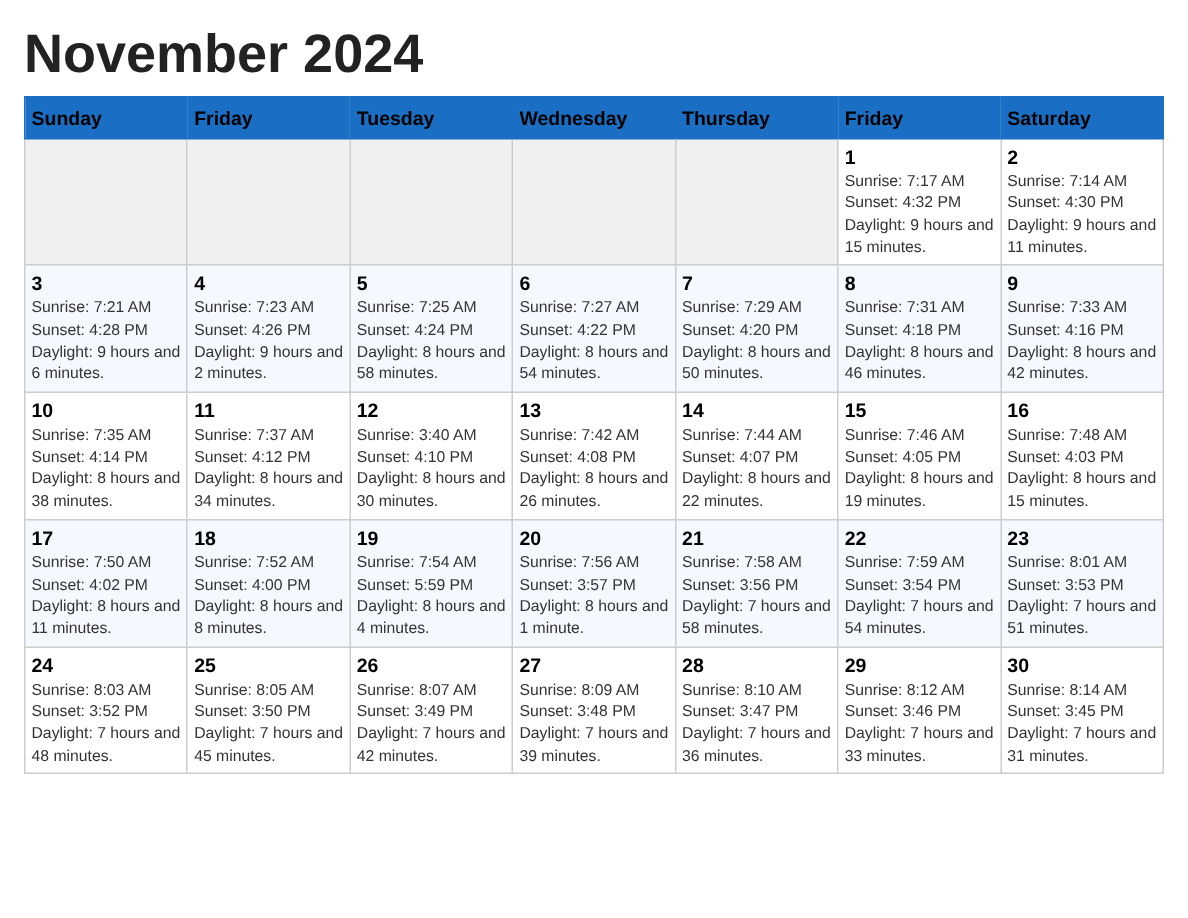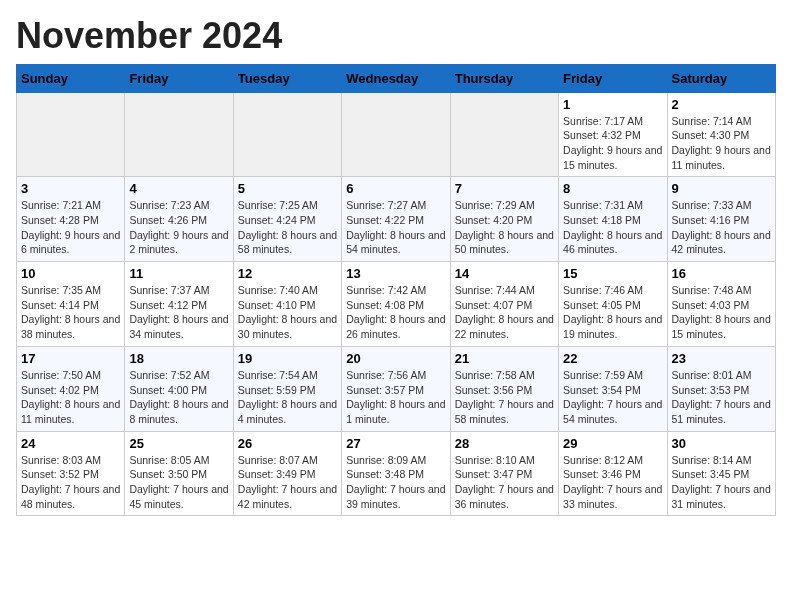--- a/index.html
+++ b/index.html
@@ -182,21 +182,21 @@
 Daylight: 8 hours and 38 minutes.</div>
         </td>
         <td>
           <div class="day-num">11</div>
           <div class="day-info">Sunrise: 7:37 AM
 Sunset: 4:12 PM
 Daylight: 8 hours and 34 minutes.</div>
         </td>
         <td>
           <div class="day-num">12</div>
-          <div class="day-info">Sunrise: 7:40 AM
+          <div class="day-info">Sunrise: 3:40 AM
 Sunset: 4:10 PM
 Daylight: 8 hours and 30 minutes.</div>
         </td>
         <td>
           <div class="day-num">13</div>
           <div class="day-info">Sunrise: 7:42 AM
 Sunset: 4:08 PM
 Daylight: 8 hours and 26 minutes.</div>
         </td>
         <td>

